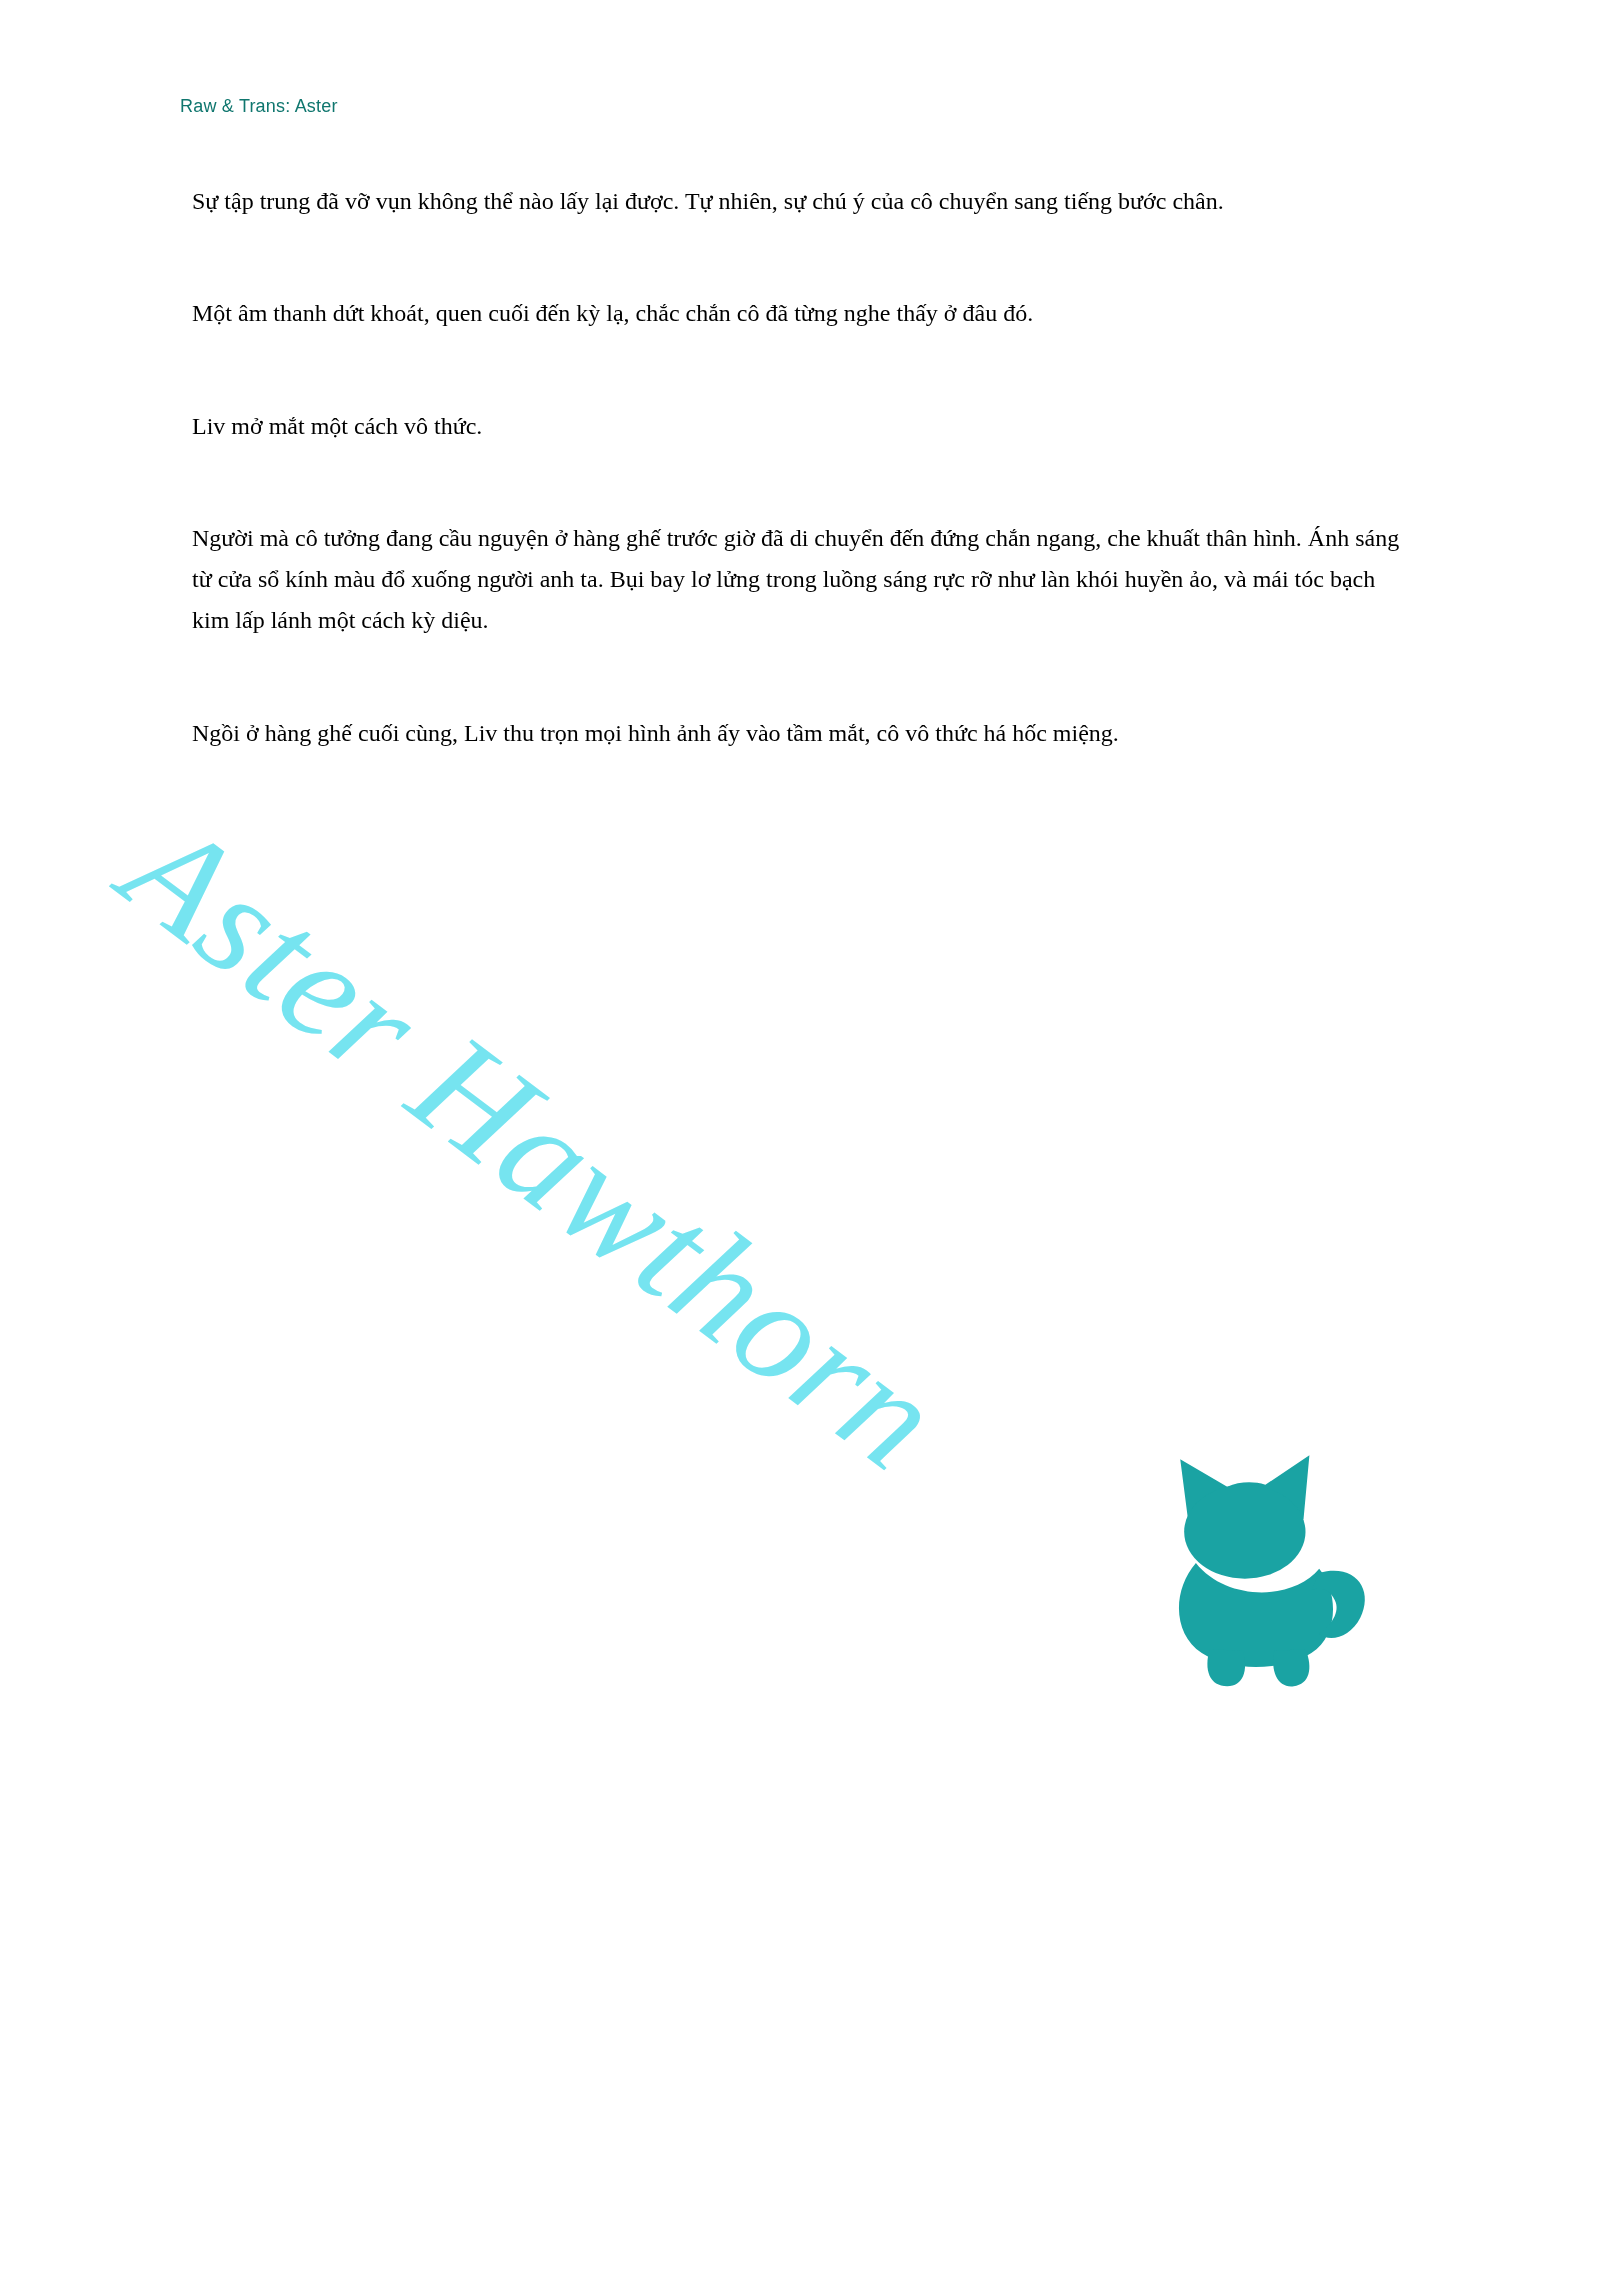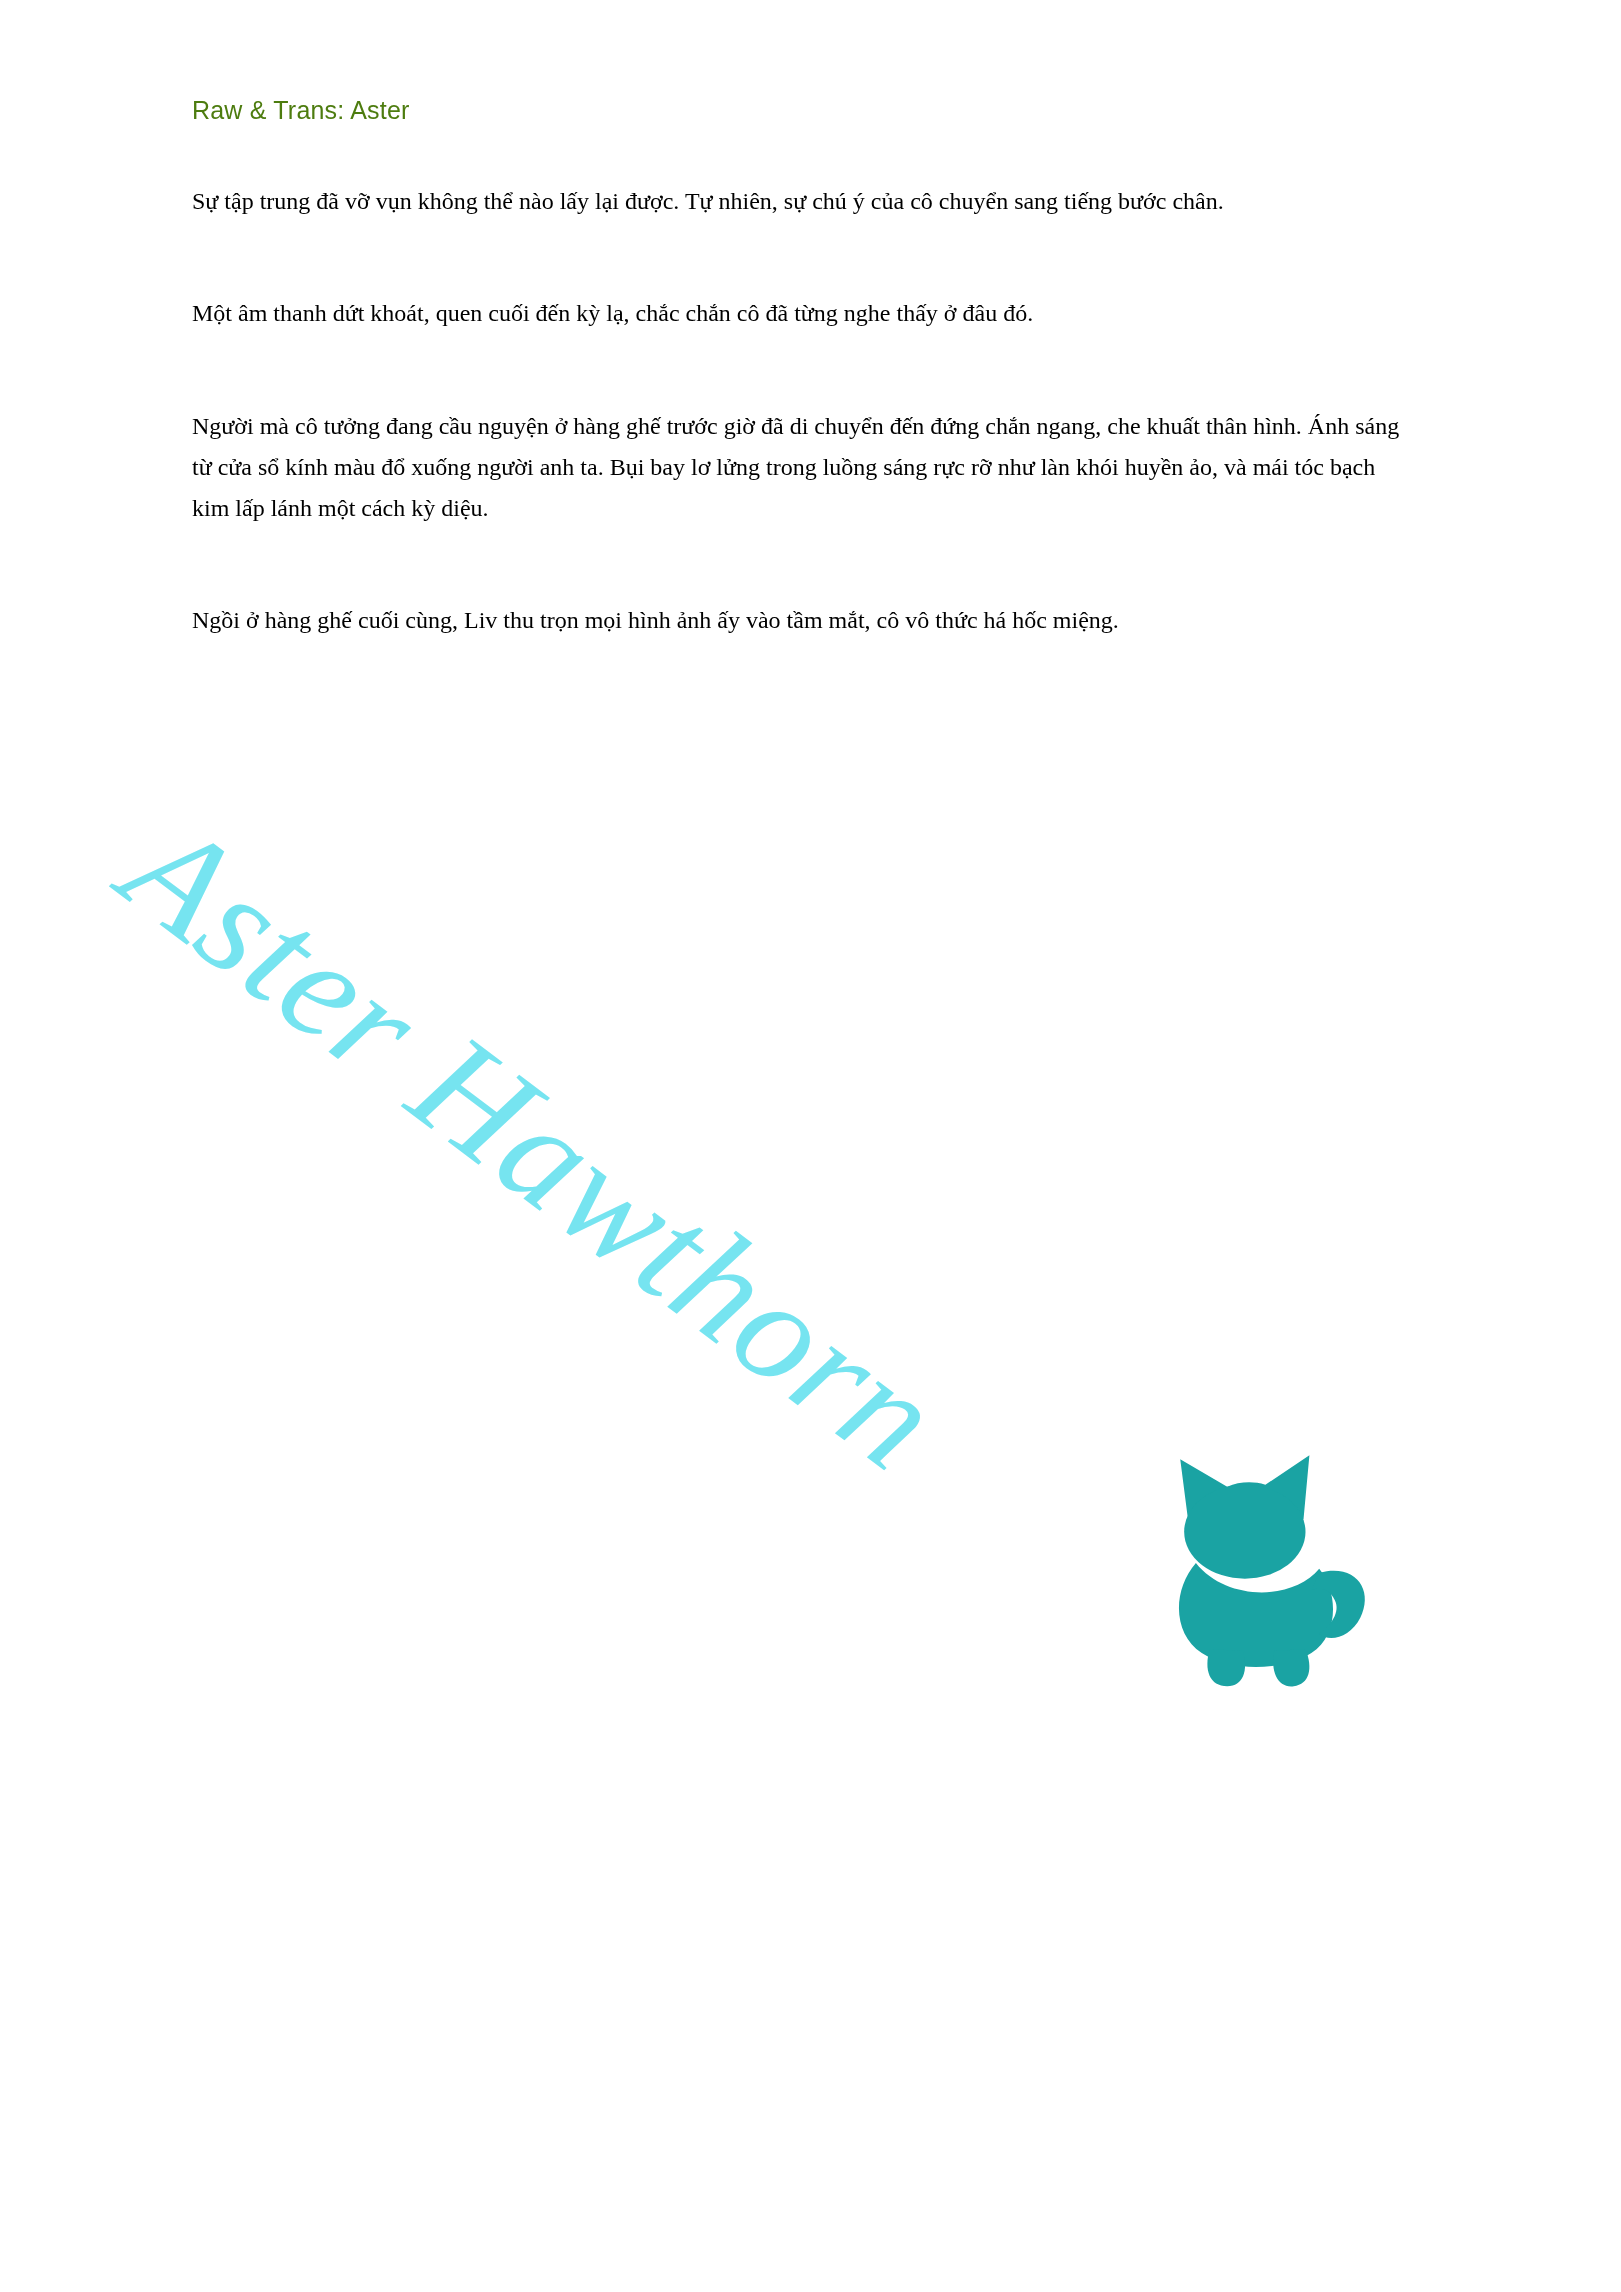--- a/index.html
+++ b/index.html
@@ -17,25 +17,25 @@
 
   .page {
     position: absolute;
     inset: 0;
     background: #ffffff;
     overflow: hidden;
   }
 
   .header {
     position: absolute;
-    left: 192px;
+    left: 180px;
     top: 96px;
     font-family: "Liberation Sans", sans-serif;
-    font-size: 25px;
-    color: #4d7c0f;
+    font-size: 18px;
+    color: #0f766e;
     letter-spacing: 0.2px;
     white-space: nowrap;
   }
 
   .content {
     position: absolute;
     left: 192px;
     top: 181px;
     width: 1245px;
   }
@@ -93,20 +93,21 @@
 </head>
 <body>
 
 <div class="page">
 
   <div class="header">Raw &amp; Trans: Aster</div>
 
   <div class="content">
     <p class="para">Sự tập trung đã vỡ vụn không thể nào lấy lại được. Tự nhiên, sự chú ý của cô chuyển sang tiếng bước chân.</p>
     <p class="para">Một âm thanh dứt khoát, quen cuối đến kỳ lạ, chắc chắn cô đã từng nghe thấy ở đâu đó.</p>
+    <p class="para">Liv mở mắt một cách vô thức.</p>
     <p class="para">Người mà cô tưởng đang cầu nguyện ở hàng ghế trước giờ đã di chuyển đến đứng chắn ngang, che khuất thân hình. Ánh sáng từ cửa sổ kính màu đổ xuống người anh ta. Bụi bay lơ lửng trong luồng sáng rực rỡ như làn khói huyền ảo, và mái tóc bạch kim lấp lánh một cách kỳ diệu.</p>
     <p class="para">Ngồi ở hàng ghế cuối cùng, Liv thu trọn mọi hình ảnh ấy vào tầm mắt, cô vô thức há hốc miệng.</p>
   </div>
 
   <div class="watermark">
     <div class="watermark-text">Aster Hawthorn</div>
   </div>
 
   <div class="cat-logo">
     <svg viewBox="0 0 250 280" width="245" height="274" aria-hidden="true">

